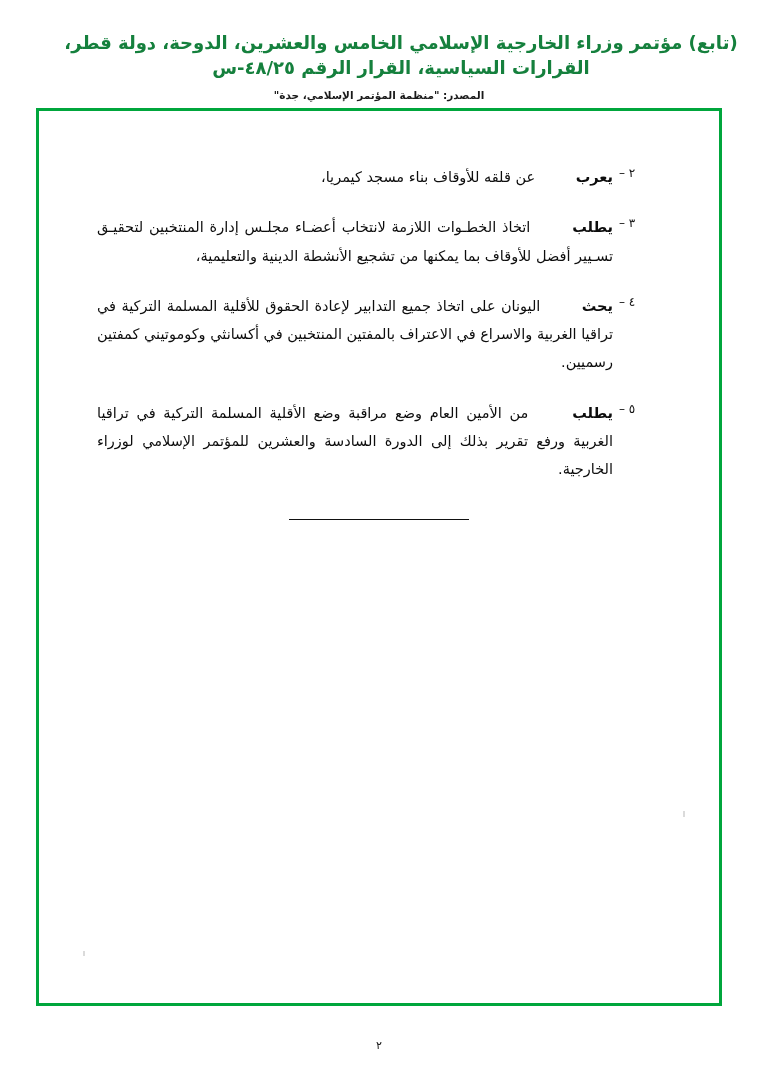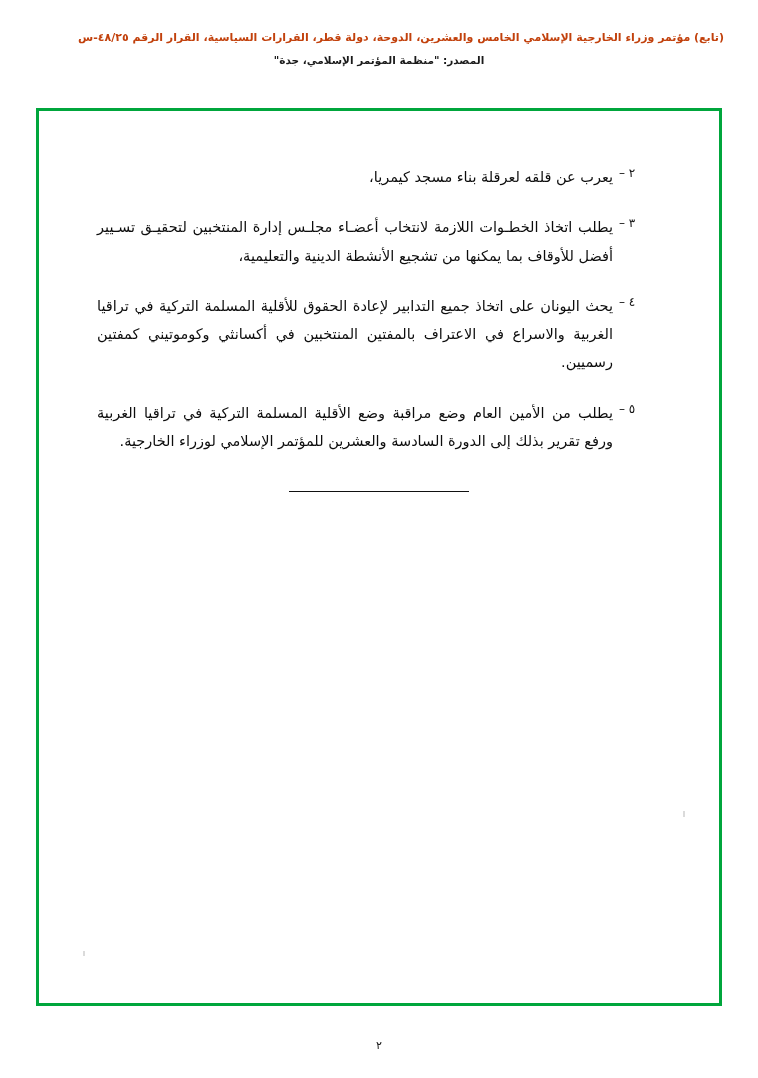--- a/index.html
+++ b/index.html
@@ -27,24 +27,24 @@
   
   .header {
     position: absolute;
     top: 30px;
     right: 0;
     left: 0;
     text-align: center;
     direction: rtl;
   }
   .header-line1 {
-    font-size: 11px;
+    font-size: 18px;
     font-weight: bold;
     letter-spacing: 0px;
-    color: #c2410c;
+    color: #15803d;
     line-height: 1.4;
     margin-left: 44px;
   }
   .header-line2 {
     font-size: 10.5px;
     font-weight: bold;
     color: #1a1a1a;
     margin-top: 8px;
     line-height: 1.4;
   }
@@ -88,21 +88,22 @@
   .clause-text {
     flex: 1 1 auto;
     font-size: 14.5px;
     line-height: 1.95;
     text-align: justify;
     text-justify: inter-word;
     color: #0d0d0d;
     font-family: "DejaVu Sans", sans-serif;
   }
   .clause-text .lead {
-    font-weight: normal;
+    font-weight: bold;
+    margin-left: 36px;
   }
 
   
   .clause.short .clause-text {
     text-align: right;
   }
 
   
   .separator-wrap {
     margin-top: 36px;
@@ -142,21 +143,21 @@
     <div class="header-line1">(تابع) مؤتمر وزراء الخارجية الإسلامي الخامس والعشرين، الدوحة، دولة قطر، القرارات السياسية، القرار الرقم ٤٨/٢٥-س</div>
     <div class="header-line2">المصدر: "منظمة المؤتمر الإسلامي، جدة"</div>
   </div>
 
   <div class="frame">
 
     <div class="content">
 
       <div class="clause short">
         <div class="clause-num">٢ –</div>
-        <div class="clause-text"><span class="lead">يعرب</span><span> عن قلقه لعرقلة بناء مسجد كيمريا،</span></div>
+        <div class="clause-text"><span class="lead">يعرب</span><span> عن قلقه للأوقاف بناء مسجد كيمريا،</span></div>
       </div>
 
       <div class="clause">
         <div class="clause-num">٣ –</div>
         <div class="clause-text"><span class="lead">يطلب</span><span> اتخاذ الخطـوات اللازمة لانتخاب أعضـاء مجلـس إدارة المنتخبين لتحقيـق تسـيير أفضل للأوقاف بما يمكنها من تشجيع الأنشطة الدينية والتعليمية،</span></div>
       </div>
 
       <div class="clause">
         <div class="clause-num">٤ –</div>
         <div class="clause-text"><span class="lead">يحث</span><span> اليونان على اتخاذ جميع التدابير لإعادة الحقوق للأقلية المسلمة التركية في تراقيا الغربية والاسراع في الاعتراف بالمفتين المنتخبين في أكسانثي وكوموتيني كمفتين رسميين.</span></div>

